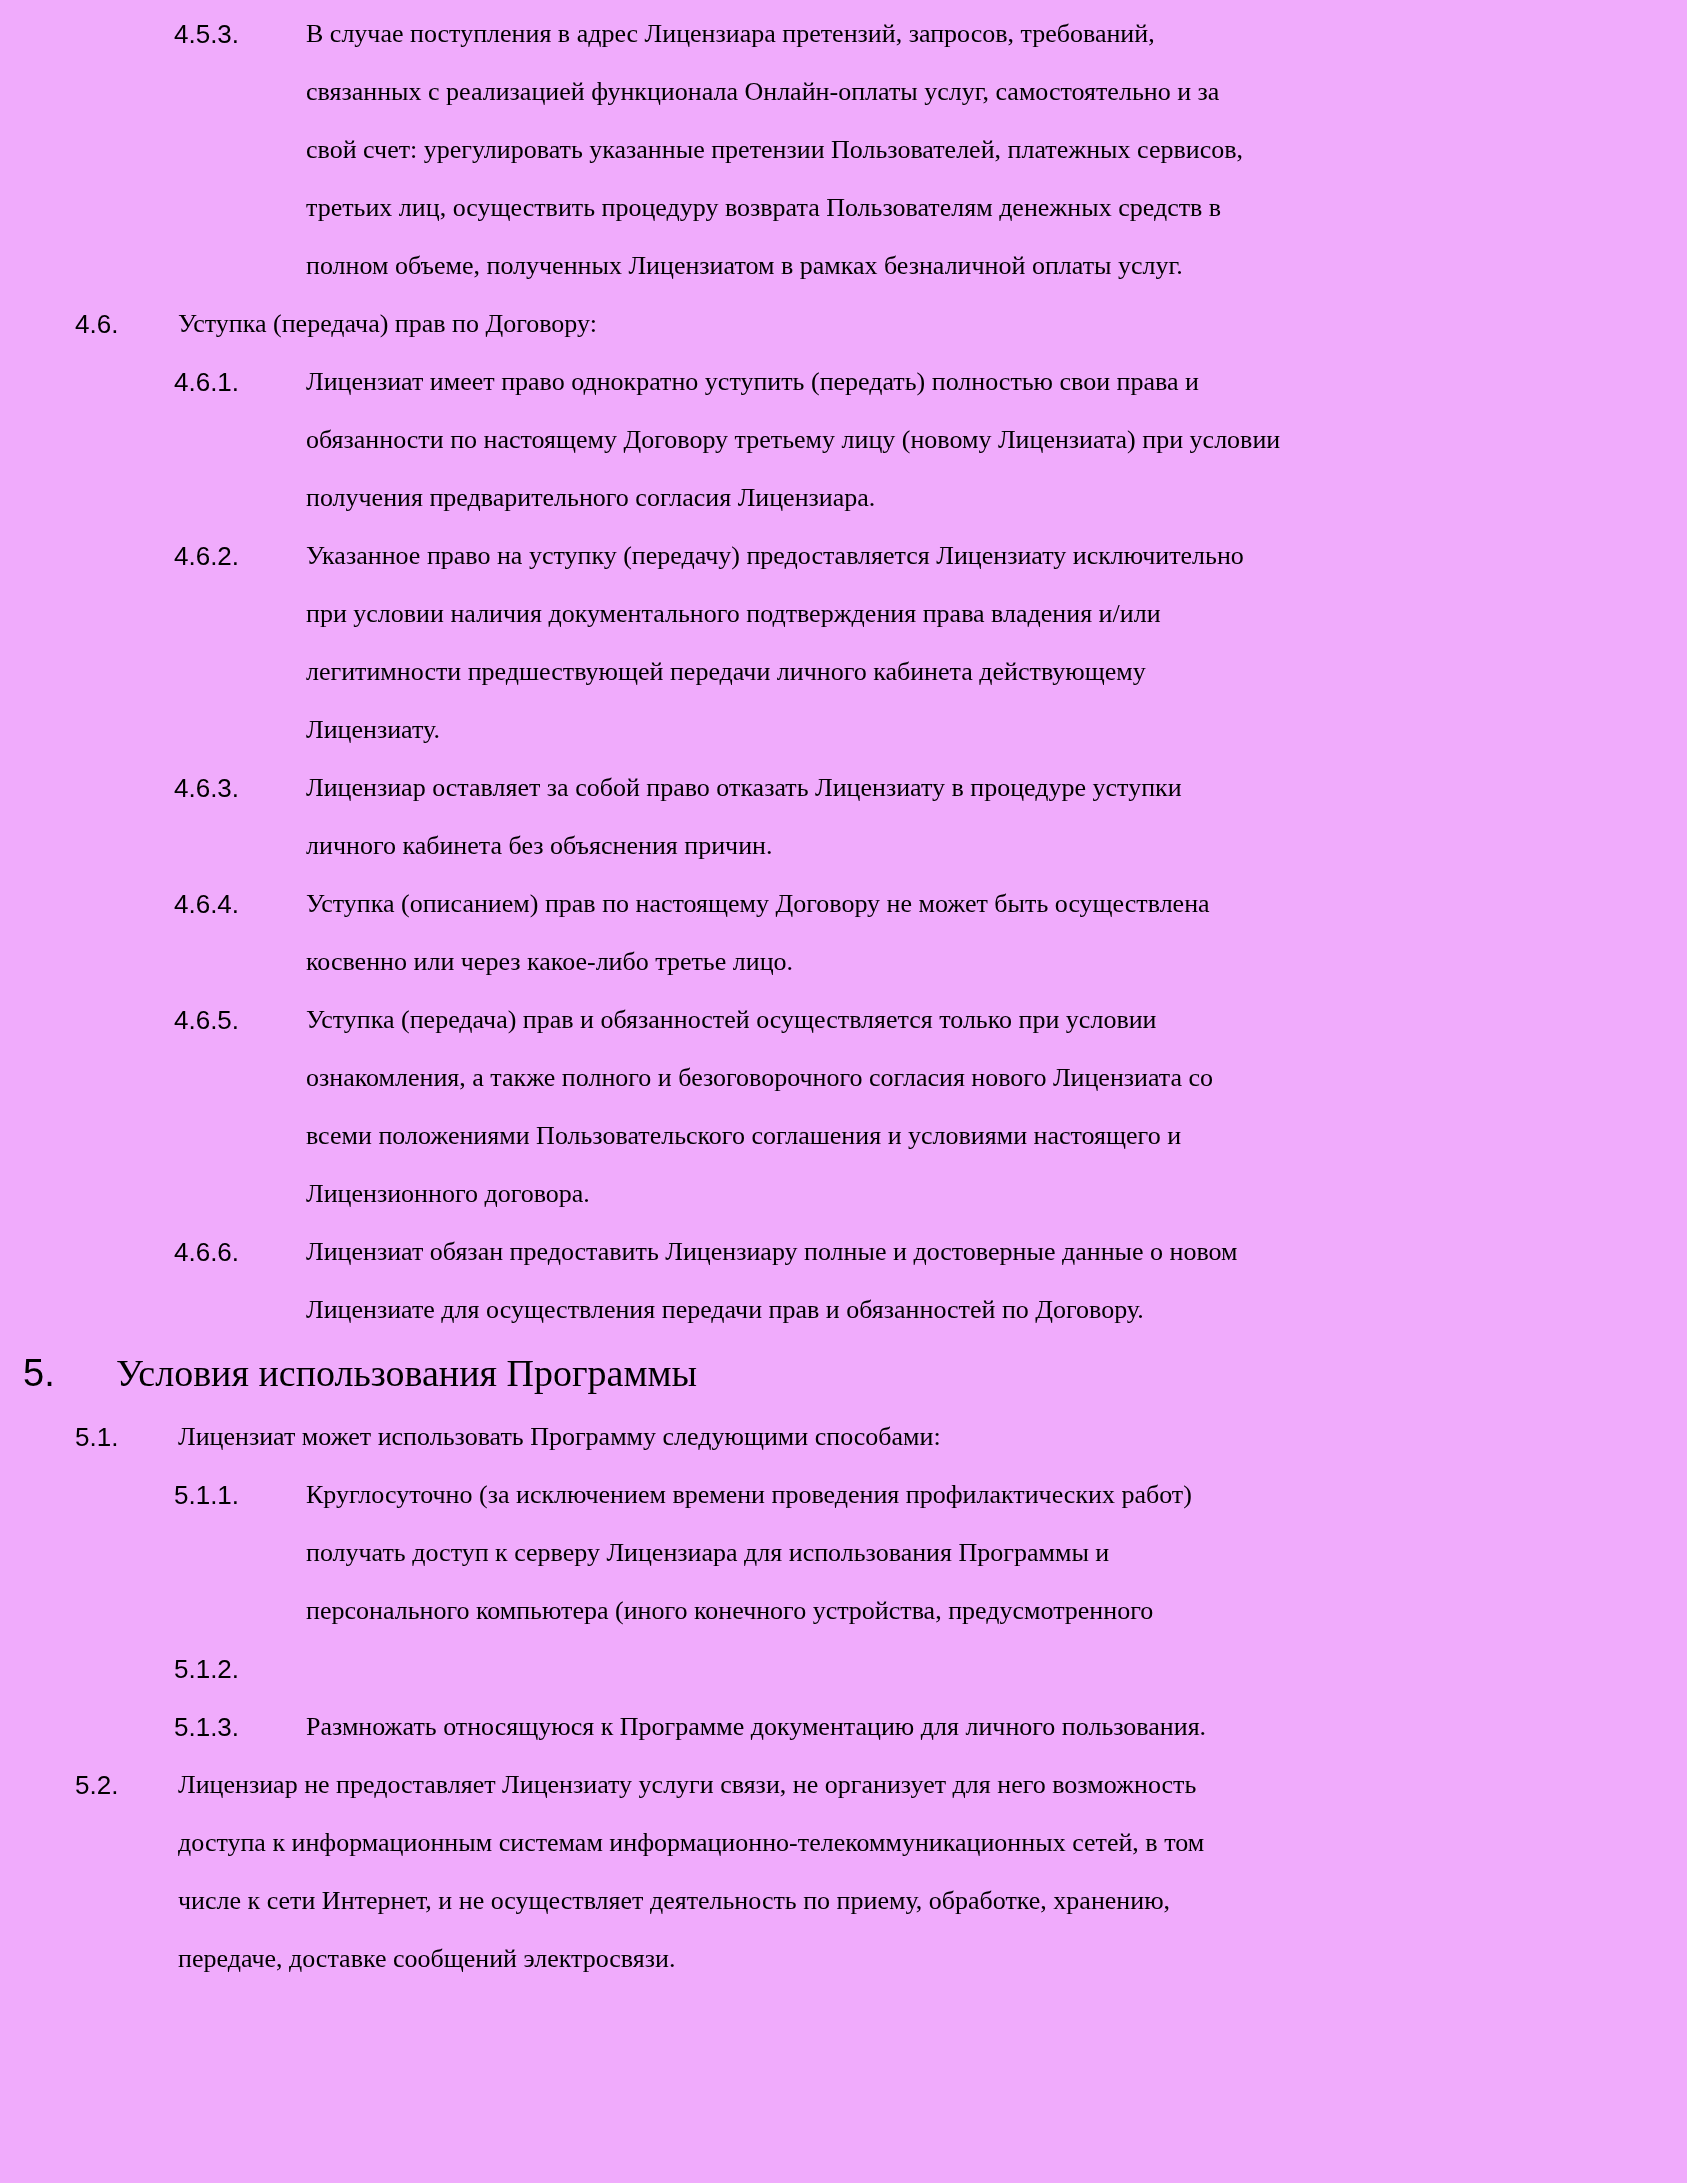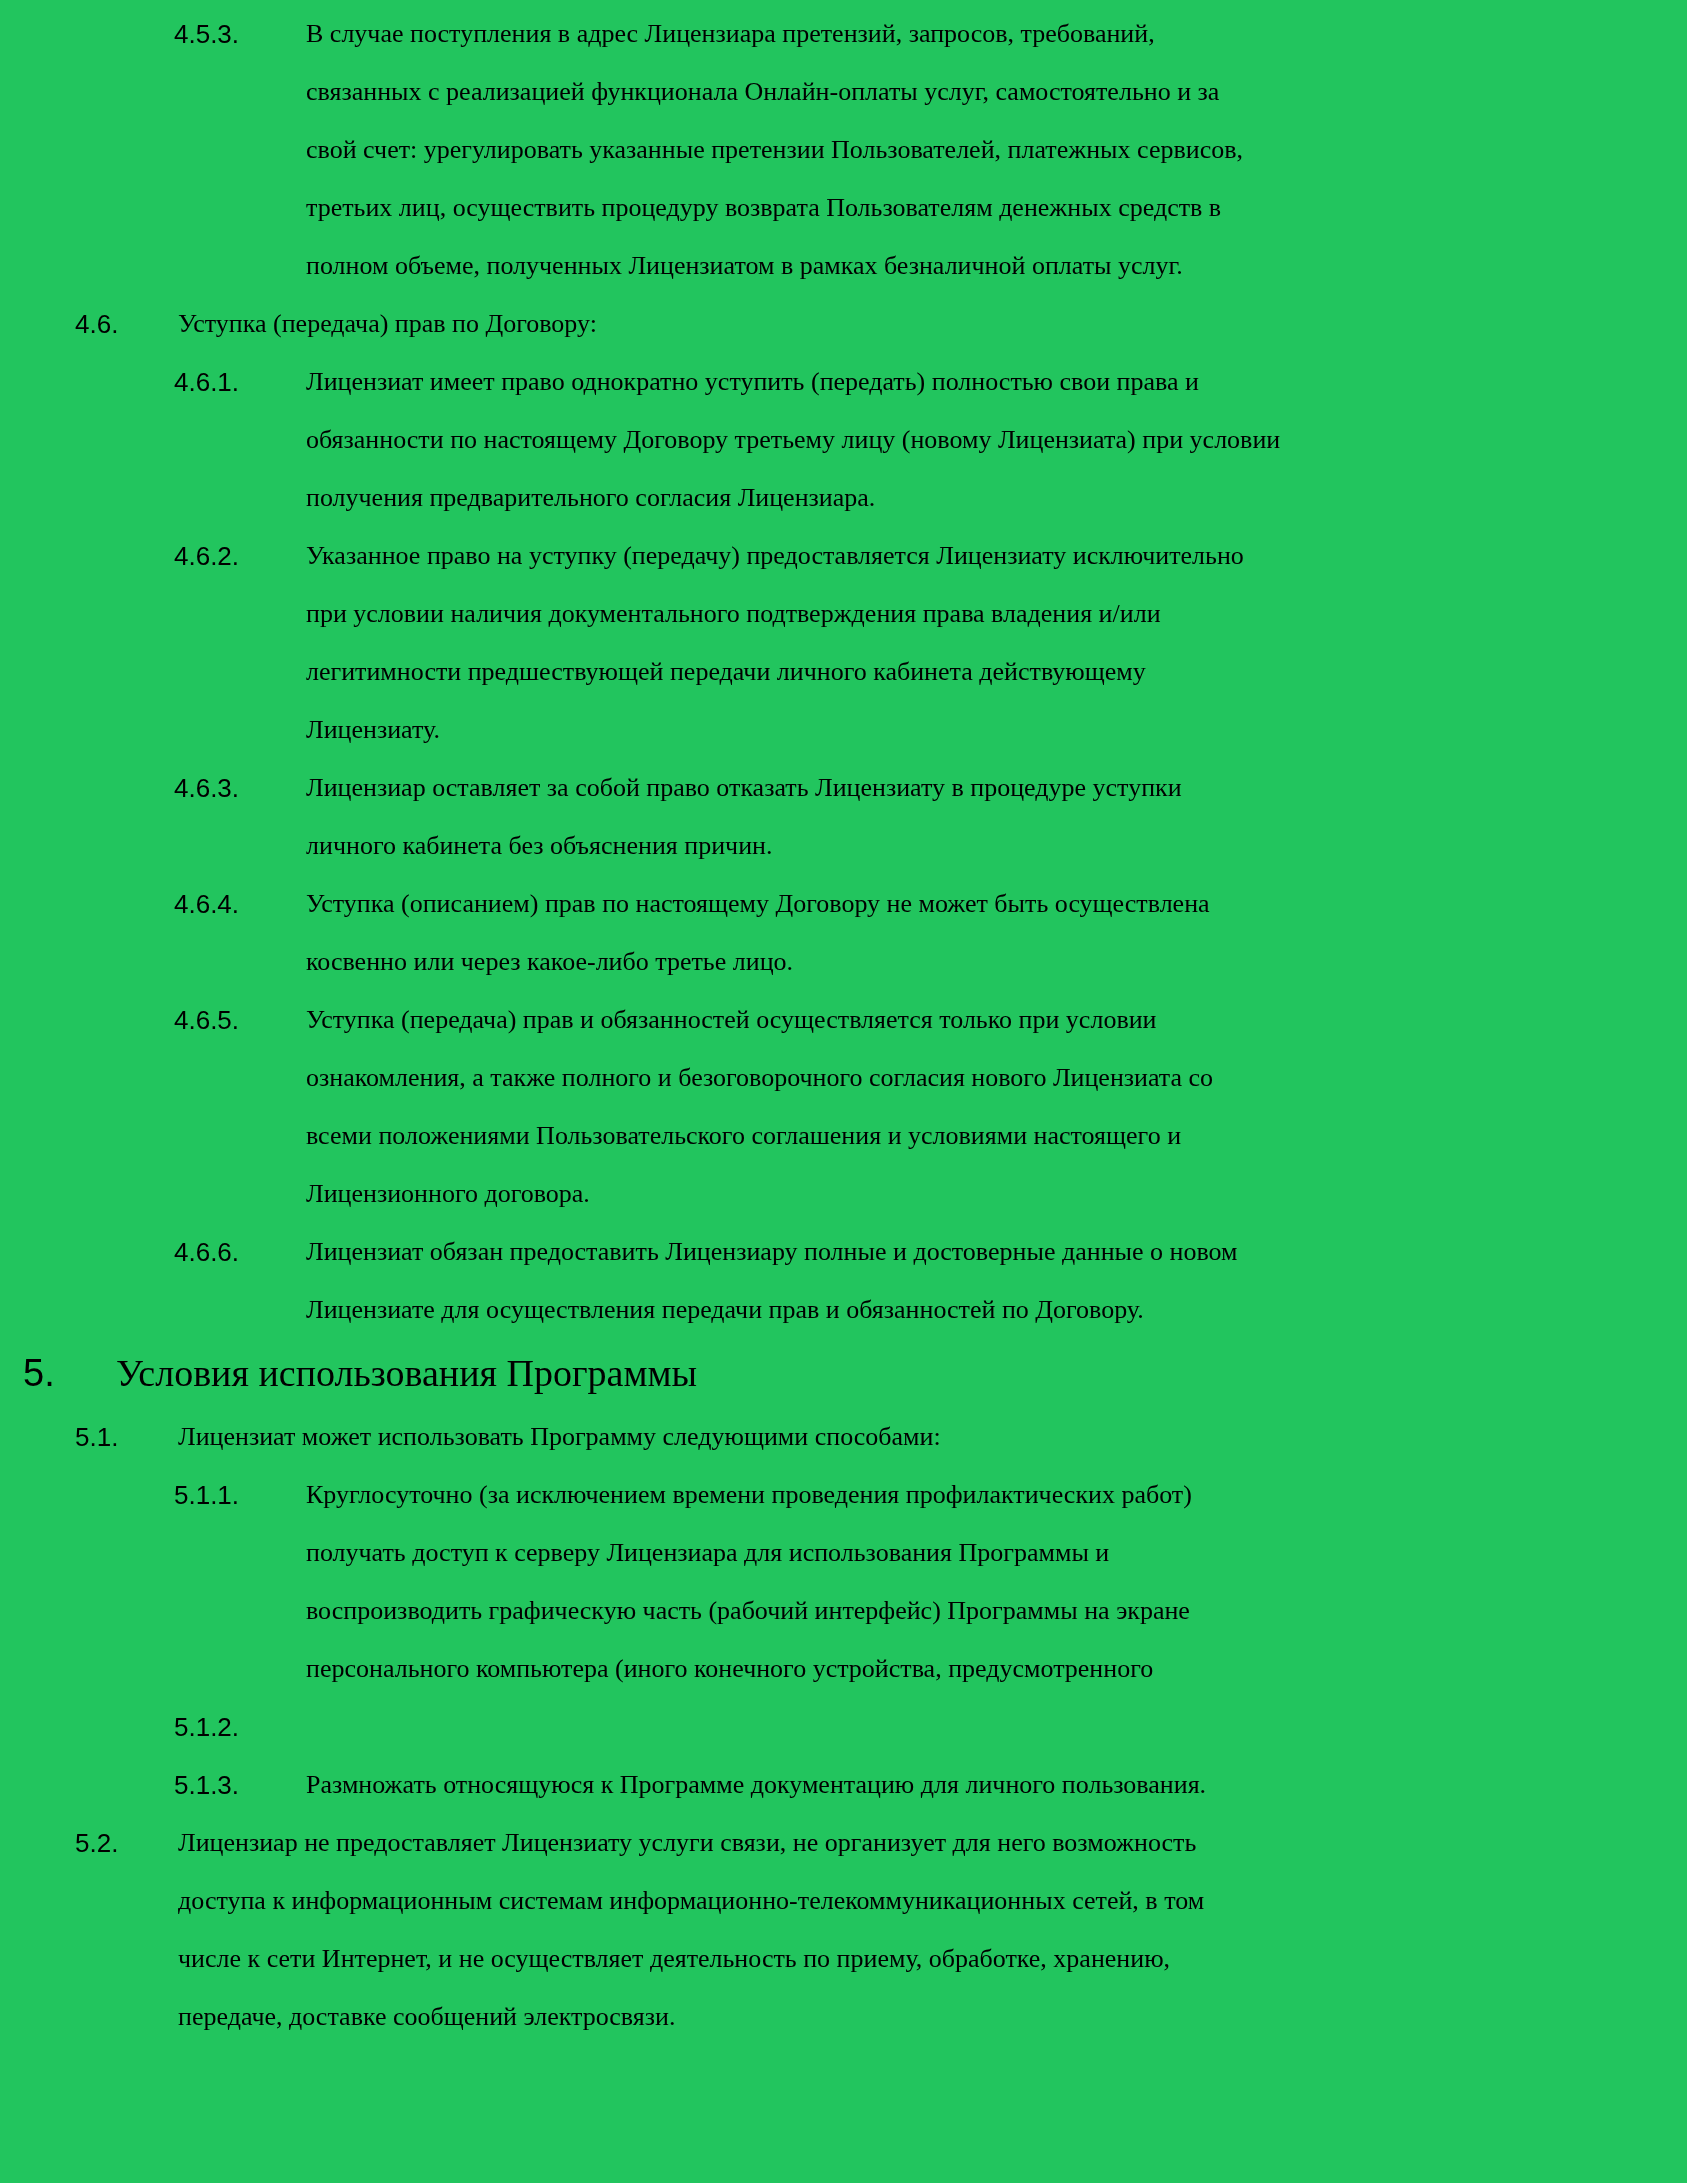--- a/index.html
+++ b/index.html
@@ -4,21 +4,21 @@
 <style>
   html, body {
     margin: 0;
     padding: 0;
     background: #ffffff;
   }
   .page {
     position: relative;
     width: 1687px;
     height: 2183px;
-    background: #22c55e;
+    background: #f0abfc;
     color: #000000;
     font-family: "Liberation Sans", "DejaVu Sans", sans-serif;
     overflow: hidden;
   }
   .doc {
     padding-top: 5.3px;
   }
   .row {
     display: flex;
     align-items: flex-start;
@@ -126,21 +126,20 @@
         <span class="num">5.1.</span>
         <div class="text">
           <div class="line">Лицензиат может использовать Программу следующими способами:</div>
         </div>
       </div>
       <div class="row lv3">
         <span class="num">5.1.1.</span>
         <div class="text">
           <div class="line">Круглосуточно (за исключением времени проведения профилактических работ)</div>
           <div class="line">получать доступ к серверу Лицензиара для использования Программы и</div>
-          <div class="line">воспроизводить графическую часть (рабочий интерфейс) Программы на экране</div>
           <div class="line">персонального компьютера (иного конечного устройства, предусмотренного</div>
         </div>
       </div>
       <div class="row lv3">
         <span class="num">5.1.2.</span>
       </div>
       <div class="row lv3">
         <span class="num">5.1.3.</span>
         <div class="text">
           <div class="line">Размножать относящуюся к Программе документацию для личного пользования.</div>

